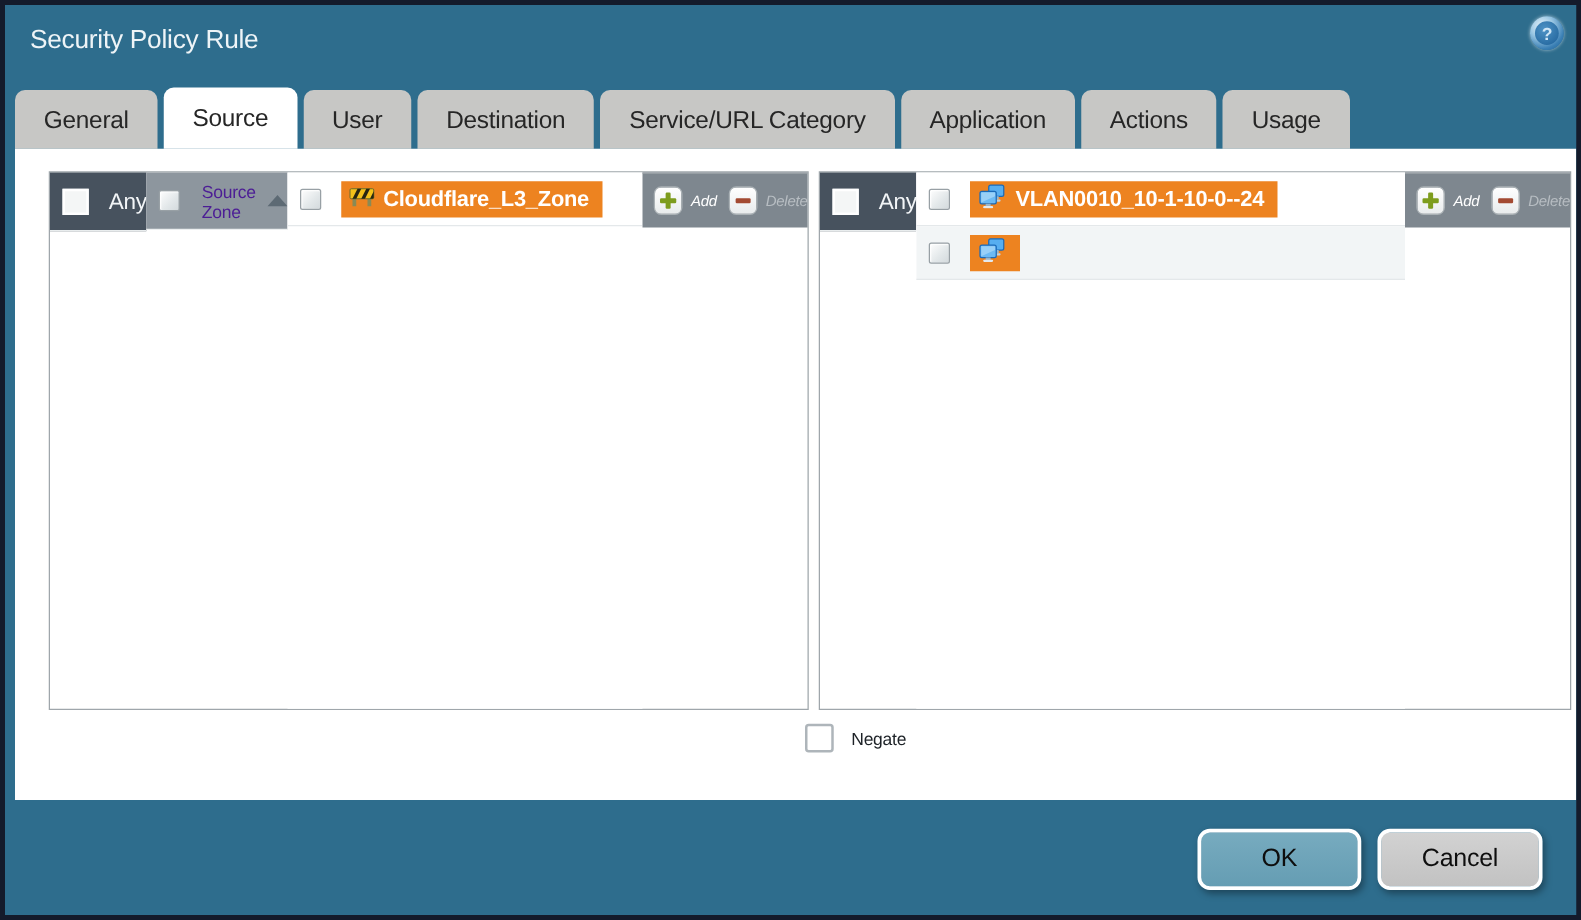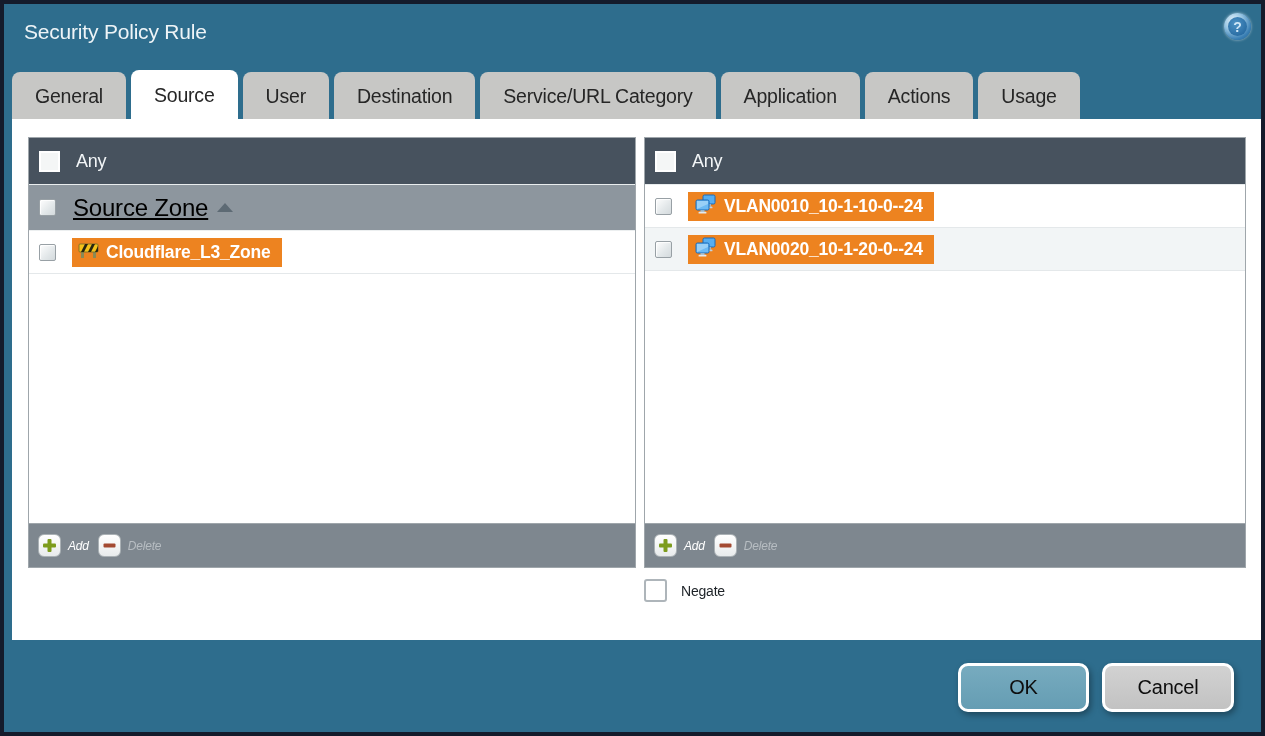--- a/index.html
+++ b/index.html
@@ -47,21 +47,21 @@
   }
   .tab.active { height:49px; line-height:50px; background:#ffffff; }
   
   .content {
     position:absolute; left:8px; top:115px; width:1249px; height:521px;
     background:#ffffff;
   }
   .panel {
     position:absolute; top:18px; height:431px;
     border:1px solid #9fa6ab; background:#fff;
-    display:flex; flex-direction:column;
+    display:flex; flex-direction:row;margin-left:11px;
   }
   .panel.left { left:16px; width:608px; }
   .panel.right { left:632px; width:602px; }
   .any-header {
     height:47px; background:#47525e; flex:0 0 47px;
     display:flex; align-items:center; padding-left:10px;
     border-bottom:1px solid #e9edee;
   }
   .any-checkbox {
     width:21px; height:21px; background:#f4f6f6;
@@ -73,21 +73,21 @@
     display:flex; align-items:center; padding-left:10px;
     border-bottom:1px solid #eceff0;
   }
   .cb3d {
     width:17px; height:17px; border:1px solid #98a0a5; border-radius:2px;
     background:linear-gradient(135deg,#fefefe 0%, #e2e7e9 60%, #d4dadd 100%);
     box-shadow:inset 1px 1px 1px rgba(255,255,255,.9);
     cursor:pointer; flex:0 0 auto;
   }
   .col-header .cb3d { margin-right:17px; }
-  .col-label { color:#000000; font-size:24px; margin-right:9px;text-decoration:underline; }
+  .col-label { color:#4c1d95; font-size:14px; margin-right:9px; }
   .sort-arrow {
     width:0; height:0; border-left:8px solid transparent; border-right:8px solid transparent;
     border-bottom:9px solid #5d6a74; display:inline-block; cursor:pointer;
   }
   .rows { flex:1 1 auto; background:#fff; overflow:hidden;font-weight:bold; }
   .row {
     height:43px; display:flex; align-items:center; padding-left:10px;
     border-bottom:1px solid #e4e8ea; cursor:pointer;
   }
   .row.alt { background:#f2f5f6; }
@@ -239,21 +239,20 @@
               <svg width="23" height="20" viewBox="0 0 23 20">
                 <rect x="9" y="1" width="12" height="9" rx="1.5" fill="#57aef0" stroke="#1b6ab8" stroke-width="1"></rect>
                 <rect x="13" y="10" width="4" height="2.5" fill="#9db6c8"></rect>
                 <rect x="11.5" y="12.5" width="7" height="1.8" rx="0.9" fill="#c3d2dc"></rect>
                 <rect x="2" y="6" width="13" height="10" rx="1.5" fill="#6cbaf4" stroke="#1b6ab8" stroke-width="1"></rect>
                 <path d="M3 7 h11 v3 l-11 5 z" fill="#a5d6f8" opacity="0.8"></path>
                 <rect x="6.5" y="16" width="4" height="2" fill="#9db6c8"></rect>
                 <rect x="4.5" y="17.8" width="8" height="1.8" rx="0.9" fill="#e3e9ee"></rect>
               </svg>
             </span>
-            <span>VLAN0020_10-1-20-0--24</span>
           </div>
         </div>
       </div>
       <div class="panel-footer">
         <div class="mini-btn">
           <span class="icon-sq">
             <svg width="15" height="15" viewBox="0 0 15 15">
               <rect x="5.5" y="1" width="4" height="13" rx="1" fill="#7d9c1d"></rect>
               <rect x="1" y="5.5" width="13" height="4" rx="1" fill="#7d9c1d"></rect>
             </svg>

